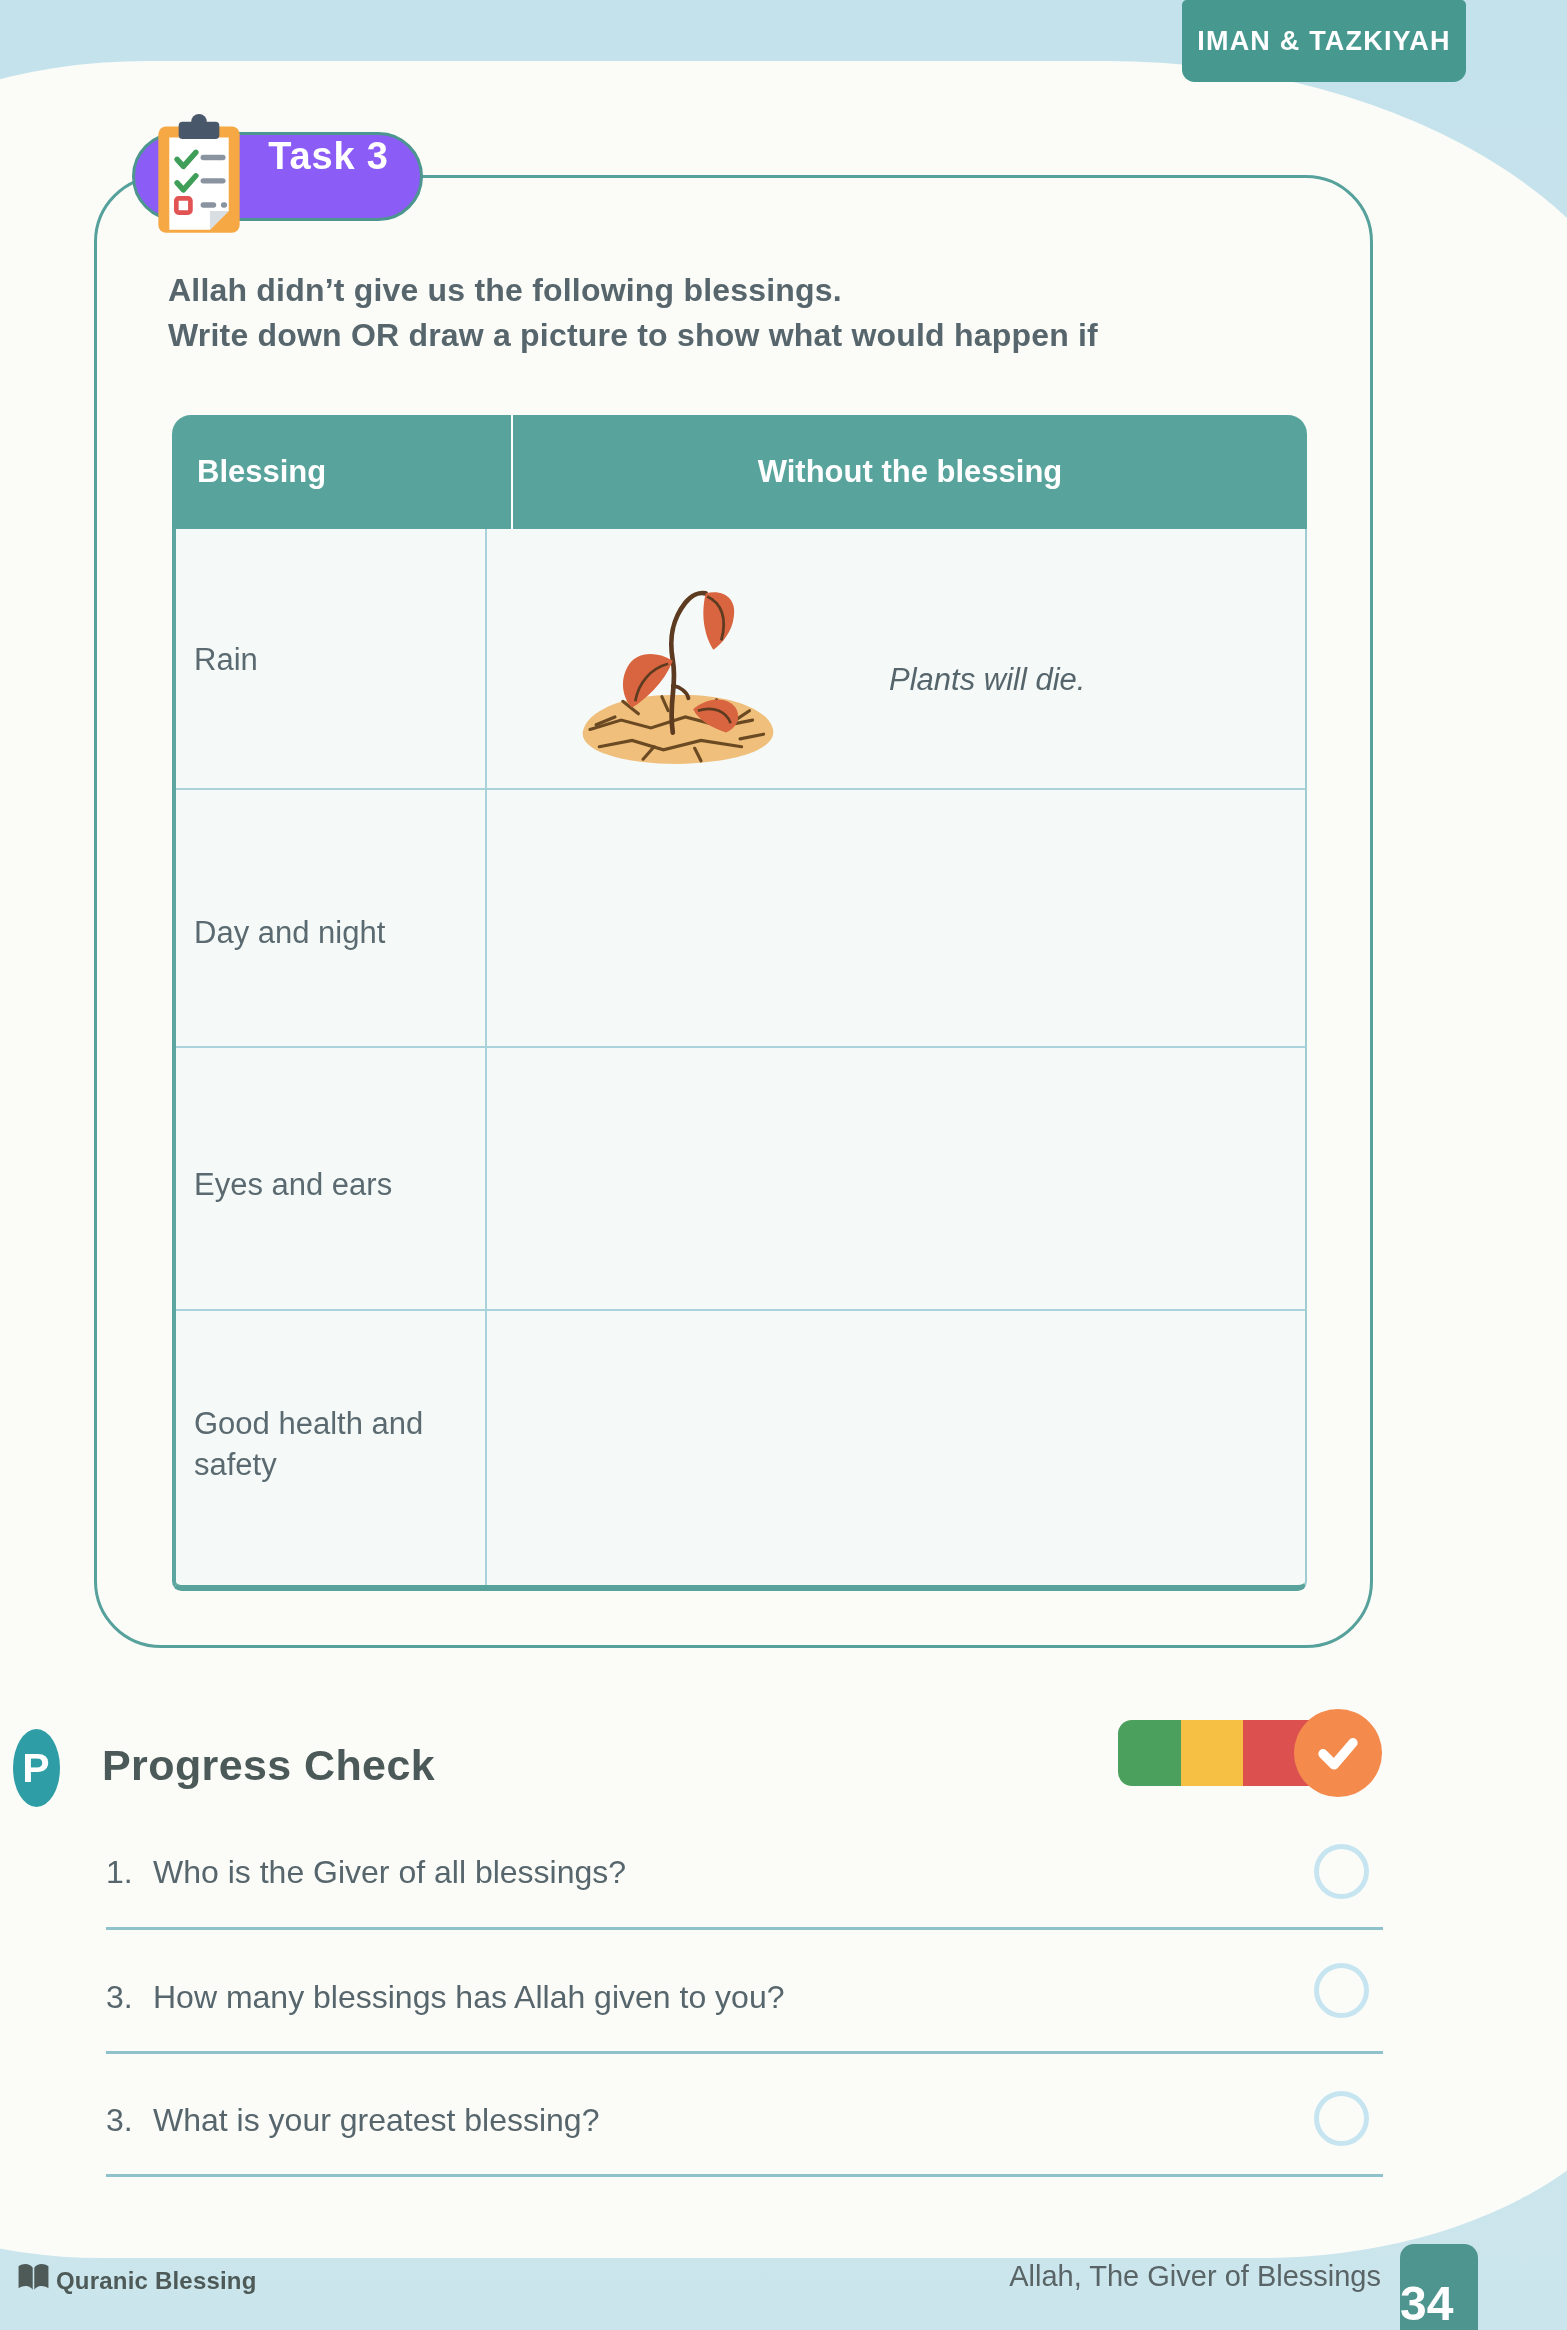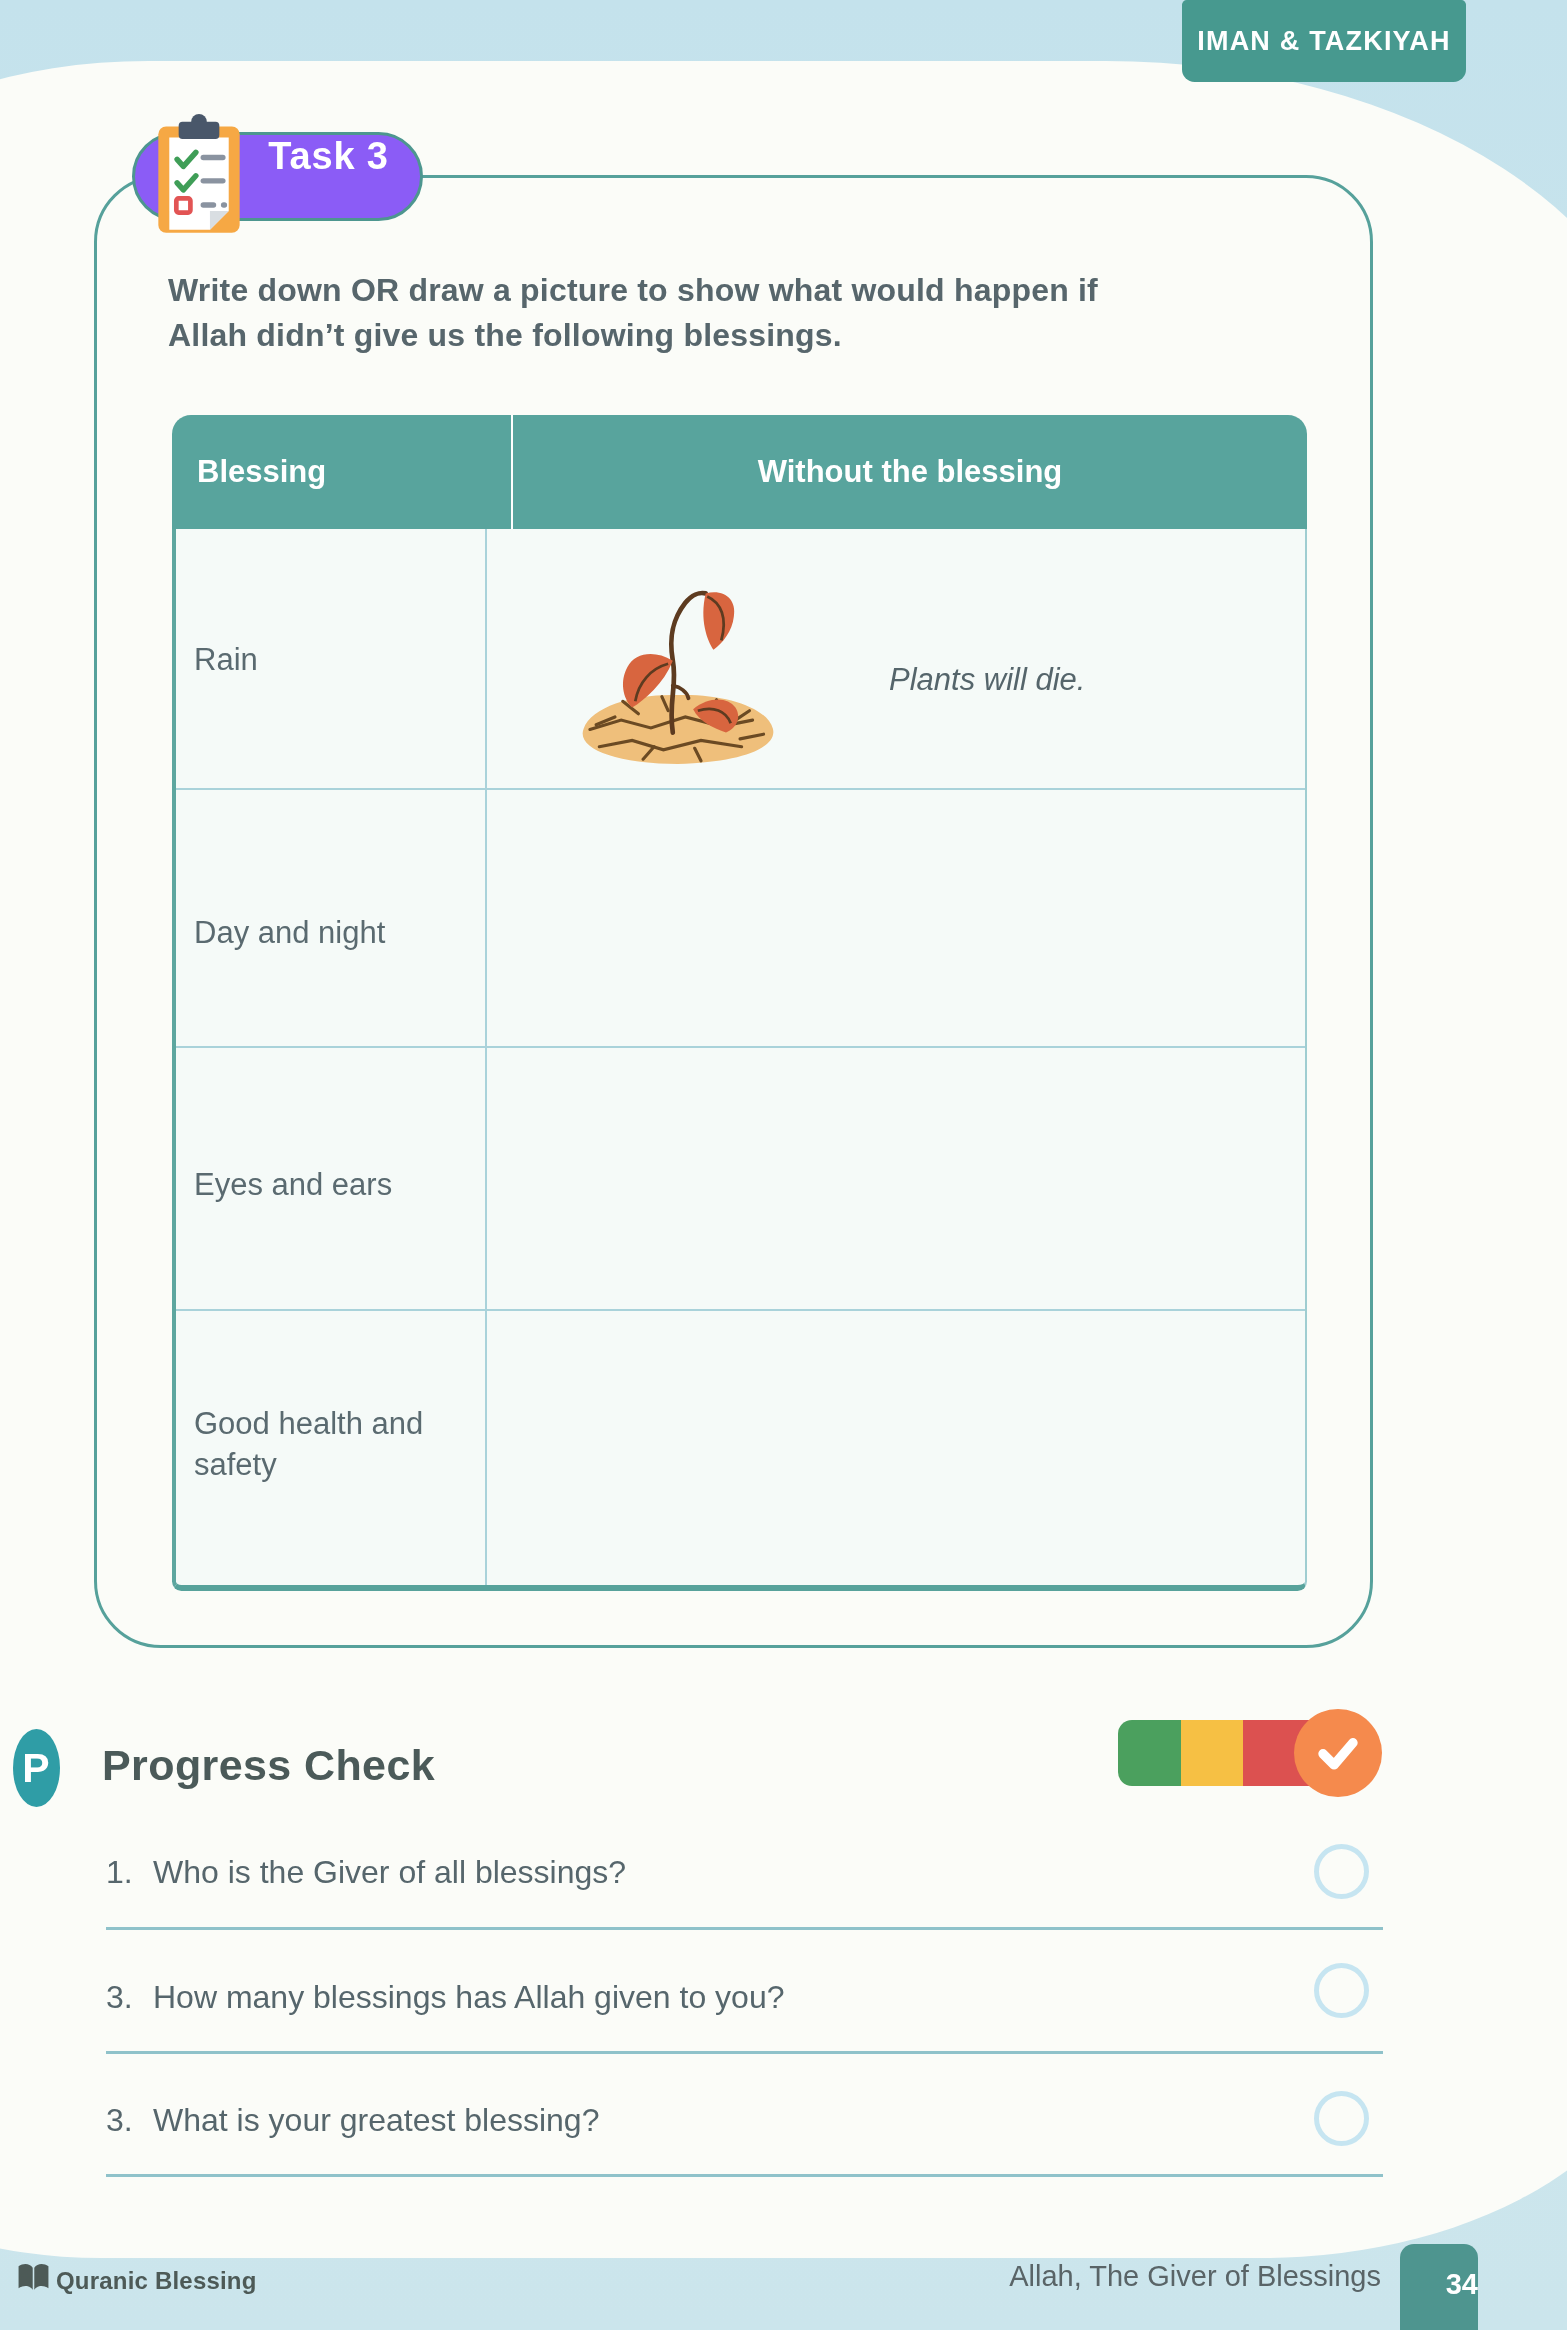--- a/index.html
+++ b/index.html
@@ -89,22 +89,22 @@
     border-radius:50%;box-sizing:border-box;background:transparent;}
   .q-line{position:absolute;left:106px;width:1277px;height:3.1px;background:#8fc2ca;}
   
   .brand{position:absolute;left:56px;top:2267px;font-size:24px;font-weight:bold;color:#4d5a57;letter-spacing:0.2px;}
   .book-icon{position:absolute;left:17px;top:2263px;width:33px;height:30px;}
   .chapter{position:absolute;left:862px;top:2260px;width:519px;text-align:right;
     font-size:29px;color:#596467;}
   .page-tab{
     position:absolute;left:1400px;top:2244px;width:78px;height:86px;
     background:#4e958f;border-radius:14px 14px 0 0;
-    display:flex;align-items:flex-start;justify-content:flex-end;
-    color:#fff;font-weight:bold;font-size:29px;padding-top:24px;box-sizing:border-box;
+    display:flex;align-items:flex-start;justify-content:flex-start;
+    color:#fff;font-weight:bold;font-size:48px;padding-top:32px;box-sizing:border-box;
   }
 </style>
 </head>
 <body>
 
 <div class="white-blob"></div>
 
 <div class="corner-tag">
   <span>IMAN &amp; TAZKIYAH</span>
 </div>
@@ -123,22 +123,22 @@
   <path d="M28 58 l8 9 16 -18" stroke="#3f9e57" stroke-width="7" fill="none" stroke-linecap="round" stroke-linejoin="round"></path>
   <rect x="58" y="52" width="32" height="7" rx="3.5" fill="#8a93a0"></rect>
   <path d="M28 88 l8 9 16 -18" stroke="#3f9e57" stroke-width="7" fill="none" stroke-linecap="round" stroke-linejoin="round"></path>
   <rect x="58" y="82" width="32" height="7" rx="3.5" fill="#8a93a0"></rect>
   <rect x="27" y="108" width="18" height="18" rx="3" fill="none" stroke="#e25454" stroke-width="6"></rect>
   <rect x="58" y="113" width="20" height="7" rx="3.5" fill="#8a93a0"></rect>
   <rect x="84" y="113" width="8" height="7" rx="3.5" fill="#8a93a0"></rect>
 </svg>
 
 <div class="instruction">
+  <div>Allah didn’t give us the following blessings.</div>
   <div>Write down OR draw a picture to show what would happen if</div>
-  <div>Allah didn’t give us the following blessings.</div>
 </div>
 
 <div class="btable">
   <div class="thead">
     <div class="th1">Blessing</div>
     <div class="th2">Without the blessing</div>
   </div>
   <div class="tbody">
     <div class="vline"></div>
     <div class="hline" style="top:259px;"></div>

